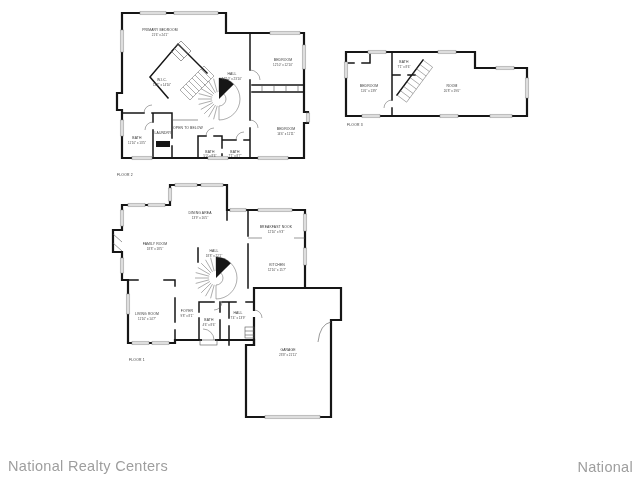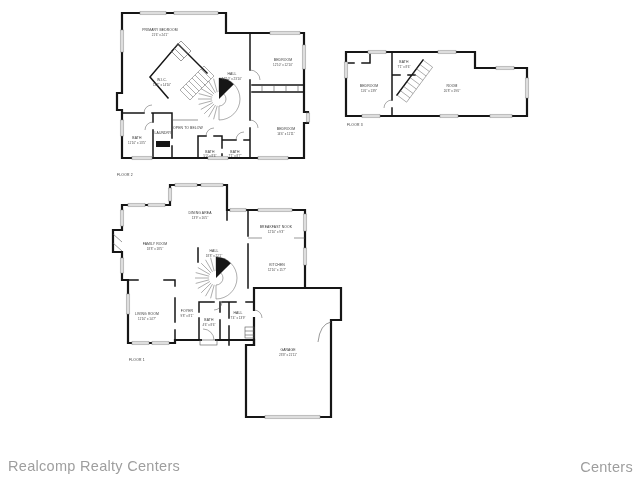--- a/index.html
+++ b/index.html
@@ -196,14 +196,14 @@
       <text class="rdims" x="209" y="325.5">4'6" x 8'6"</text>
       <text class="rname" x="238" y="314">HALL</text>
       <text class="rdims" x="238" y="318.5">7'4" x 13'9"</text>
       <text class="rname" x="288" y="351">GARAGE</text>
       <text class="rdims" x="288" y="355.5">23'8" x 21'11"</text>
       <text class="flabel" x="129" y="361">FLOOR 1</text>
     </g>
   </g>
 </svg>
 
-<div class="footer-text footer-left">Realcomp Realty Centers</div>
-<div class="footer-text footer-right">Centers</div>
+<div class="footer-text footer-left">National Realty Centers</div>
+<div class="footer-text footer-right">National</div>
 
 </body></html>

